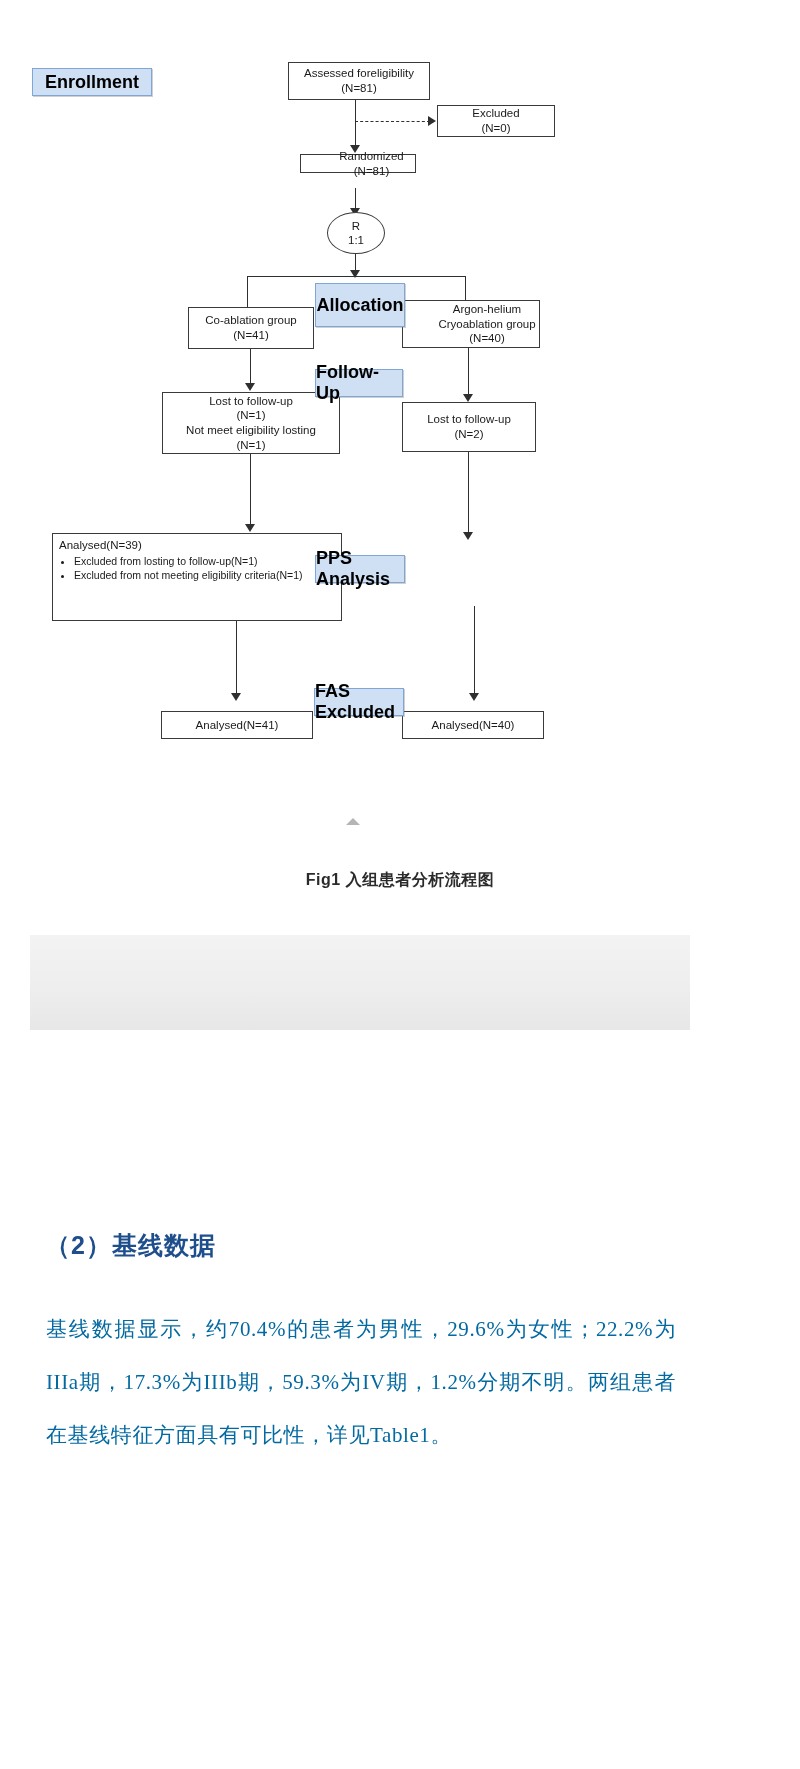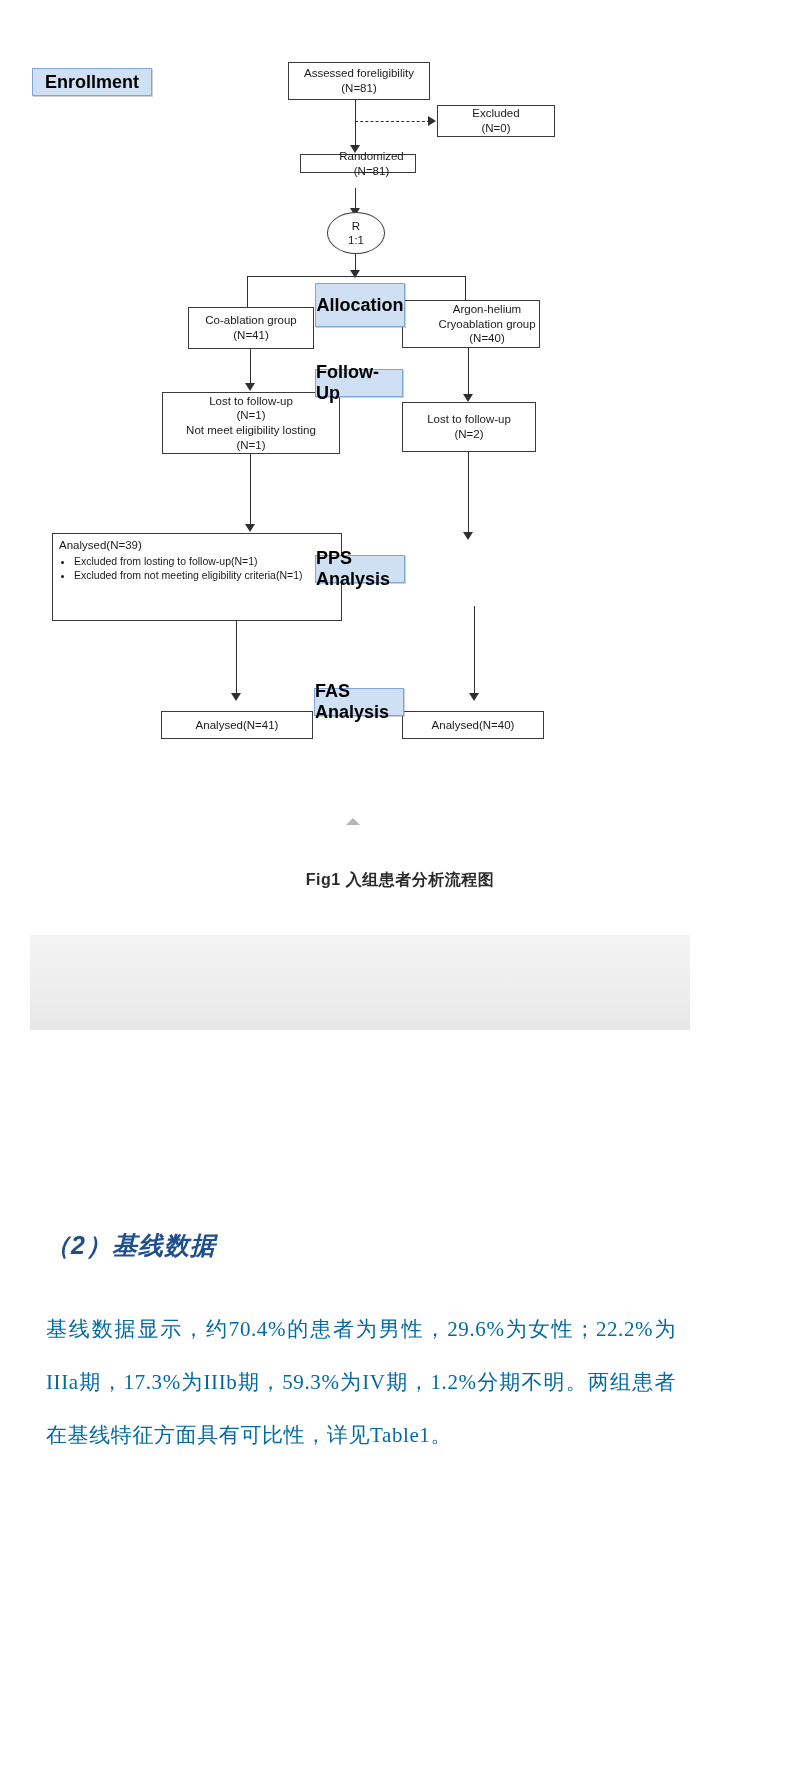--- a/index.html
+++ b/index.html
@@ -154,21 +154,20 @@
 
   
   .section-heading {
     position: absolute;
     left: 45px;
     top: 1208px;
     font-size: 25px;
     font-weight: bold;
     color: #1f4e8c;
     letter-spacing: 1px;
-    font-style: italic;
   }
   .body-copy {
     position: absolute;
     left: 46px;
     top: 1282px;
     width: 630px;
     font-size: 21px;
     line-height: 53px;
     color: #0369a1;
     letter-spacing: 0.6px;
@@ -268,21 +267,21 @@
     </ul>
   </div>
 
 
   <div class="vline" style="left:236px; top:621px; height:75px;"></div>
   <div class="arrow-down" style="left:231px; top:693px;"></div>
 
   <div class="vline" style="left:474px; top:606px; height:90px;"></div>
   <div class="arrow-down" style="left:469px; top:693px;"></div>
 
-  <div class="stage" style="left:314px; top:688px; width:90px; height:28px;">FAS Analysis</div>
+  <div class="stage" style="left:314px; top:688px; width:90px; height:28px;">FAS Excluded</div>
 
   <div class="box" style="left:161px; top:711px; width:152px; height:28px;justify-content:center;">
     <span>Analysed(N=41)</span>
   </div>
   <div class="box" style="left:402px; top:711px; width:142px; height:28px;">
     <span>Analysed(N=40)</span>
   </div>
 
   <div class="collapse-caret"></div>
 </div>

